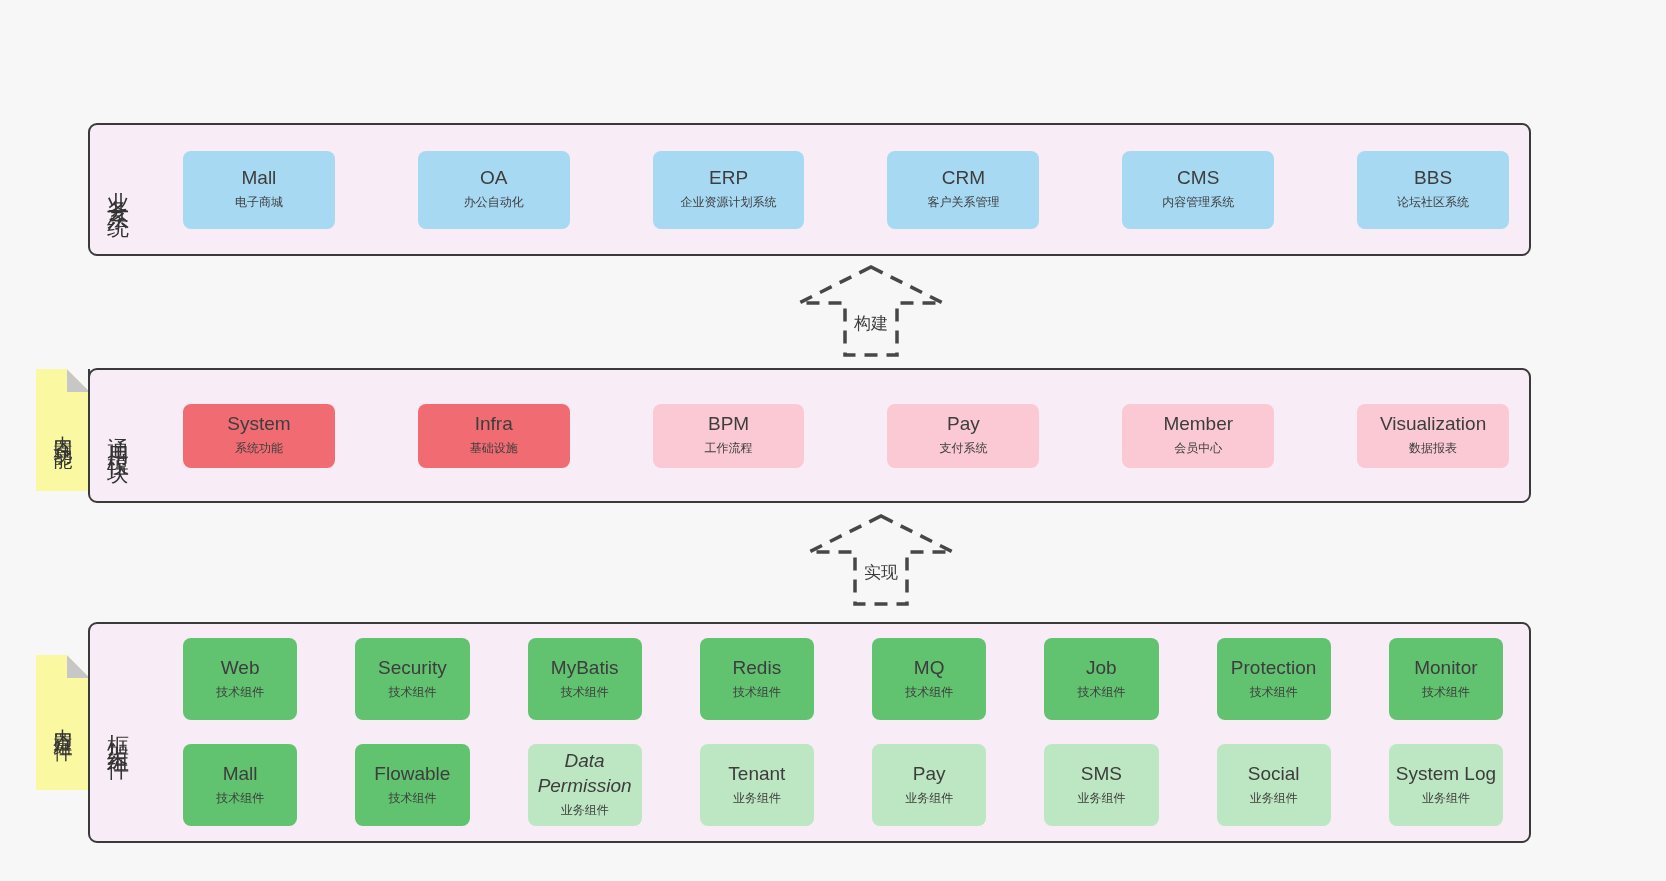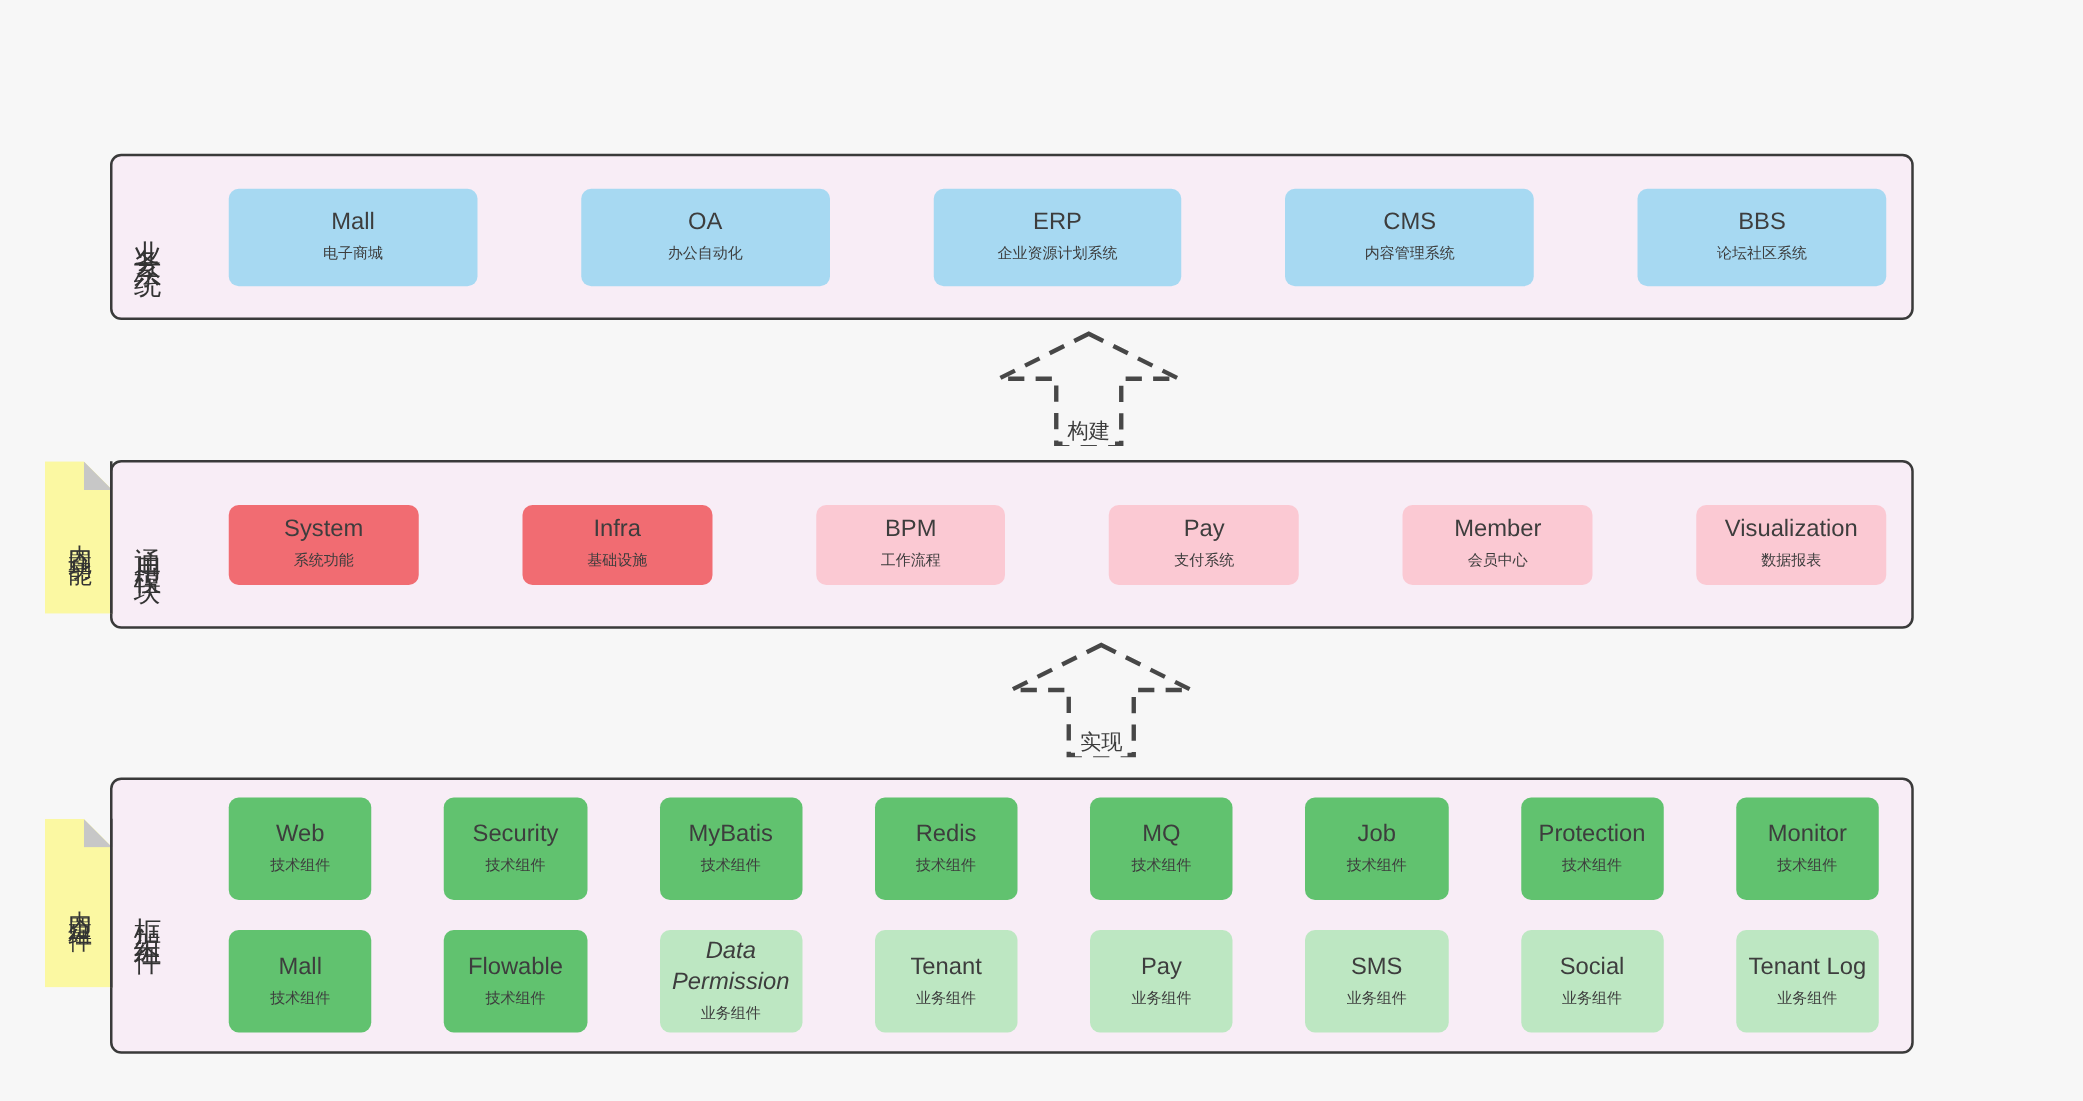--- a/index.html
+++ b/index.html
@@ -67,21 +67,20 @@
   .bl2 { top:655px; height:135px; }
   
   .arrow { position:absolute; width:150px; height:94px; z-index:1; }
   .arrow1 { left:796px; top:264px; }
   .arrow2 { left:806px; top:513px; }
   .arrow svg { position:absolute; left:0; top:0; }
   .arrow-label {
     position:absolute; left:50%; top:48px; transform:translateX(-50%);
     background:#f7f7f7; padding:0 4px; font-size:17px; color:#3d3d3d;
     white-space:nowrap;
-    margin-top:21px;
   }
 </style>
 </head>
 <body>
 
 <div class="canvas" data-name="architecture-diagram">
 
   <section class="band band1" data-name="band-business-systems">
     <div class="band-label" data-name="band-label-business-systems">业务系统</div>
     <div class="boxes" data-name="business-systems-row">
@@ -90,20 +89,24 @@
         <span class="cn" data-name="box-subtitle">电子商城</span>
       </div>
       <div class="box blue" data-name="box-oa">
         <span class="en" data-name="box-title">OA</span>
         <span class="cn" data-name="box-subtitle">办公自动化</span>
       </div>
       <div class="box blue" data-name="box-erp">
         <span class="en" data-name="box-title">ERP</span>
         <span class="cn" data-name="box-subtitle">企业资源计划系统</span>
       </div>
+      <div class="box blue" data-name="box-crm">
+        <span class="en" data-name="box-title">CRM</span>
+        <span class="cn" data-name="box-subtitle">客户关系管理</span>
+      </div>
       <div class="box blue" data-name="box-cms">
         <span class="en" data-name="box-title">CMS</span>
         <span class="cn" data-name="box-subtitle">内容管理系统</span>
       </div>
       <div class="box blue" data-name="box-bbs">
         <span class="en" data-name="box-title">BBS</span>
         <span class="cn" data-name="box-subtitle">论坛社区系统</span>
       </div>
     </div>
   </section>
@@ -212,21 +215,21 @@
         </div>
         <div class="box lgreen" data-name="box-sms">
           <span class="en" data-name="box-title">SMS</span>
           <span class="cn" data-name="box-subtitle">业务组件</span>
         </div>
         <div class="box lgreen" data-name="box-social">
           <span class="en" data-name="box-title">Social</span>
           <span class="cn" data-name="box-subtitle">业务组件</span>
         </div>
         <div class="box lgreen" data-name="box-operate-log">
-          <span class="en" data-name="box-title">Tenant Log</span>
+          <span class="en" data-name="box-title">System Log</span>
           <span class="cn" data-name="box-subtitle">业务组件</span>
         </div>
       </div>
     </div>
   </section>
 
   <div class="note note1" data-name="sticky-note-built-in-features">
     <span class="fold" data-name="folded-corner-icon"></span>
     <span class="note-text" data-name="sticky-note-label">内置功能</span>
   </div>

